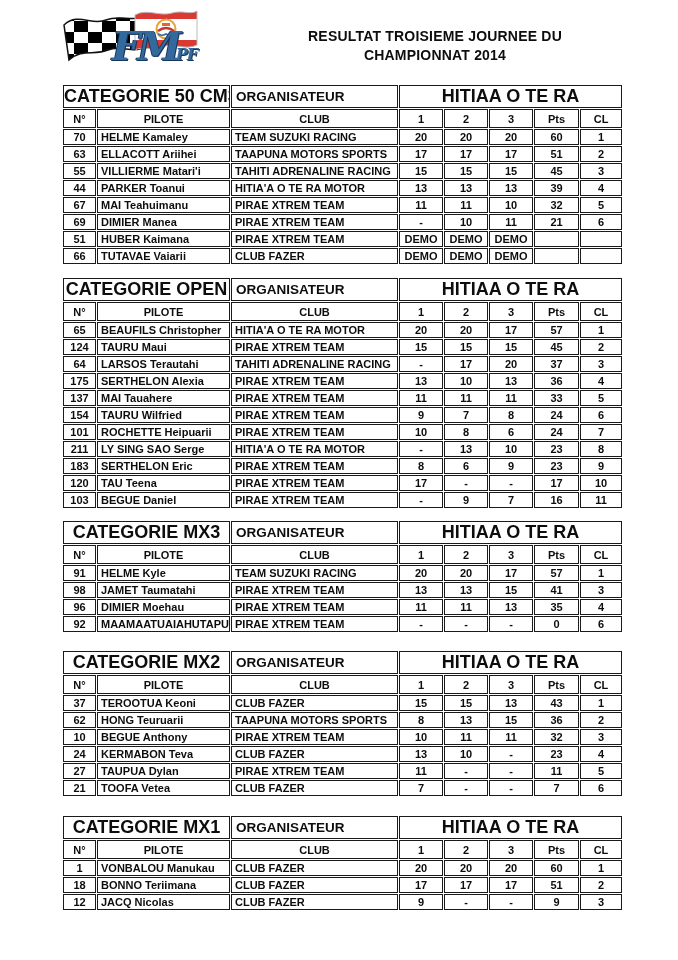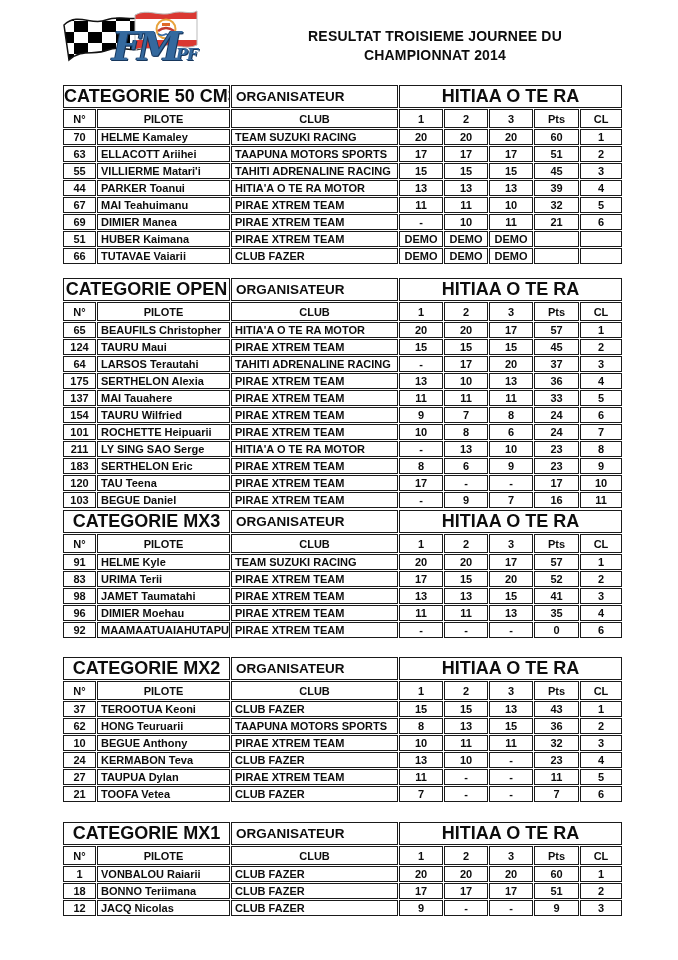--- a/index.html
+++ b/index.html
@@ -16,21 +16,21 @@
         text-shadow:1px 1px 0 #16365c,-1px 0 0 #16365c,0 1px 0 #16365c;}
   .fmpf .pf{font-size:16px;letter-spacing:-1px;margin-left:-3px;
         text-shadow:1px 1px 0 #16365c;}
   .title{position:absolute;left:250px;top:27px;width:370px;text-align:center;
          font-weight:bold;font-size:14px;line-height:19px;color:#0d0d0d;letter-spacing:.2px;}
 
   
   .tables{position:absolute;left:62px;top:84px;width:556px;}
   table.res{border-collapse:separate;border-spacing:1px 1px;width:556px;table-layout:fixed;}
   table.res:nth-of-type(1){margin-bottom:12px;}
-  table.res:nth-of-type(2){}
+  table.res:nth-of-type(2){margin-bottom:11px;}
   table.res:nth-of-type(3){margin-bottom:17px;}
   table.res:nth-of-type(4){margin-bottom:18px;}
   th,td{box-sizing:border-box;border:1.5px solid #1a1a1a;padding:0;margin:0;
         font-weight:bold;color:#0d0d0d;overflow:hidden;white-space:nowrap;
         vertical-align:middle;background:#fff;}
   .cat,.venue{height:23px;font-size:18px;text-align:center;}
   .org{height:23px;font-size:13.5px;text-align:left;padding-left:4px;}
   tr.cols th{height:19px;font-size:11px;text-align:center;}
   td{height:16px;font-size:11px;line-height:12px;text-align:center;}
   td.left{text-align:left;padding-left:3px;}
@@ -367,30 +367,20 @@
             <td>91</td>
             <td class="left">HELME Kyle</td>
             <td class="left">TEAM SUZUKI RACING</td>
             <td>20</td>
             <td>20</td>
             <td>17</td>
             <td>57</td>
             <td>1</td>
           </tr>
           <tr>
-            <td>83</td>
-            <td class="left">URIMA Terii</td>
-            <td class="left">PIRAE XTREM TEAM</td>
-            <td>17</td>
-            <td>15</td>
-            <td>20</td>
-            <td>52</td>
-            <td>2</td>
-          </tr>
-          <tr>
             <td>98</td>
             <td class="left">JAMET Taumatahi</td>
             <td class="left">PIRAE XTREM TEAM</td>
             <td>13</td>
             <td>13</td>
             <td>15</td>
             <td>41</td>
             <td>3</td>
           </tr>
           <tr>
@@ -532,21 +522,21 @@
           <th>1</th>
           <th>2</th>
           <th>3</th>
           <th>Pts</th>
           <th>CL</th>
         </tr>
       </thead>
       <tbody>
           <tr>
             <td>1</td>
-            <td class="left">VONBALOU Raiarii</td>
+            <td class="left">VONBALOU Manukau</td>
             <td class="left">CLUB FAZER</td>
             <td>20</td>
             <td>20</td>
             <td>20</td>
             <td>60</td>
             <td>1</td>
           </tr>
           <tr>
             <td>18</td>
             <td class="left">BONNO Teriimana</td>

